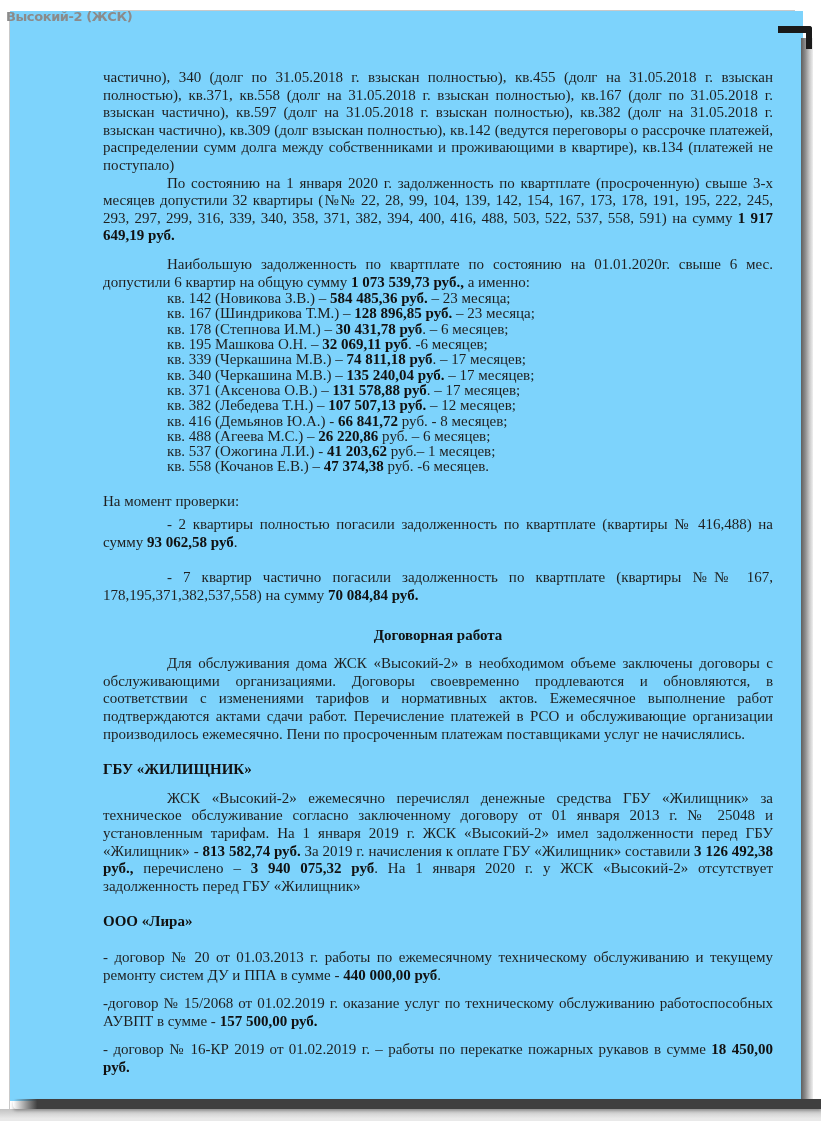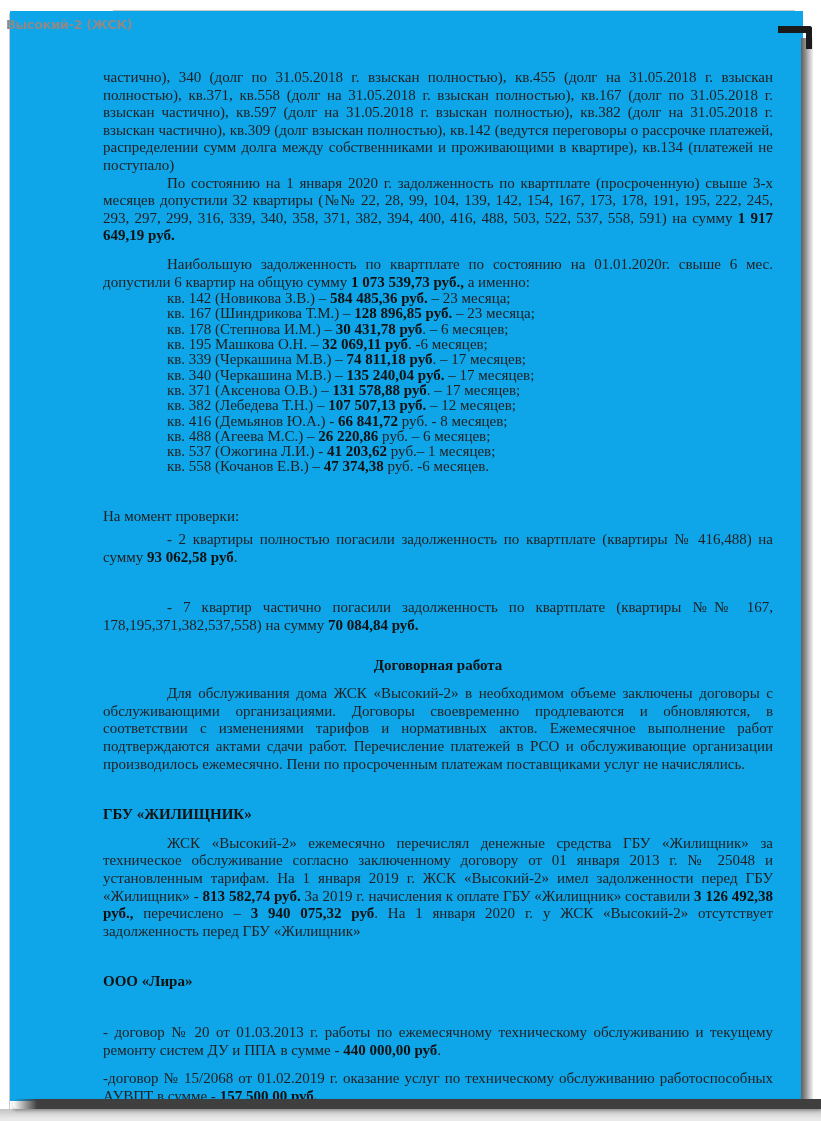--- a/index.html
+++ b/index.html
@@ -11,21 +11,21 @@
     height: 1121px;
     position: relative;
     overflow: hidden;
     background: #ffffff;
     font-family: "Liberation Serif", serif;
   }
   
   .window-title {
     position: absolute;
     left: 6px;
-    top: 17px;
+    top: 9px;
     font-family: "DejaVu Sans", sans-serif;
     font-size: 13px;
     font-weight: bold;
     letter-spacing: -0.4px;
     color: #8b8b8b;
     z-index: 5;
   }
   .frame-line-top {
     position: absolute;
     left: 113px;
@@ -42,21 +42,21 @@
     height: 1108px;
     background: #c9c9c9;
   }
   
   .page {
     position: absolute;
     left: 10px;
     top: 11px;
     width: 793px;
     height: 1090px;
-    background: #0ea5e9;
+    background: #7dd3fc;
   }
   .scan-corner-mark {
     position: absolute;
     left: 778px;
     top: 26px;
     width: 28px;
     height: 16px;
     border-top: 7px solid #1a1a1a;
     border-right: 6px solid #1a1a1a;
     border-top-right-radius: 3px;
@@ -104,21 +104,21 @@
   }
   .blk { margin: 0; }
   .blk span.bold { font-weight: bold; color: #111; }
   .p  { text-align: justify; }
   .pi { text-align: justify; text-indent: 64px; }
   .li { margin-left: 64px; line-height: 15.3px; }
   .hc { text-align: center; font-weight: bold; }
   .hl { font-weight: bold; }
   .gap-s  { margin-top: 6px; }
   .gap    { margin-top: 11px; }
-  .gap-l  { margin-top: 33px; }
+  .gap-l  { margin-top: 18px; }
   .gap-xl { margin-top: 22px; text-align: center; }
 </style>
 </head>
 <body>
 
 <div class="window-title">Высокий-2 (ЖСК)</div>
 <div class="frame-line-top"></div>
 <div class="frame-line-left"></div>
 
 <div class="page">

